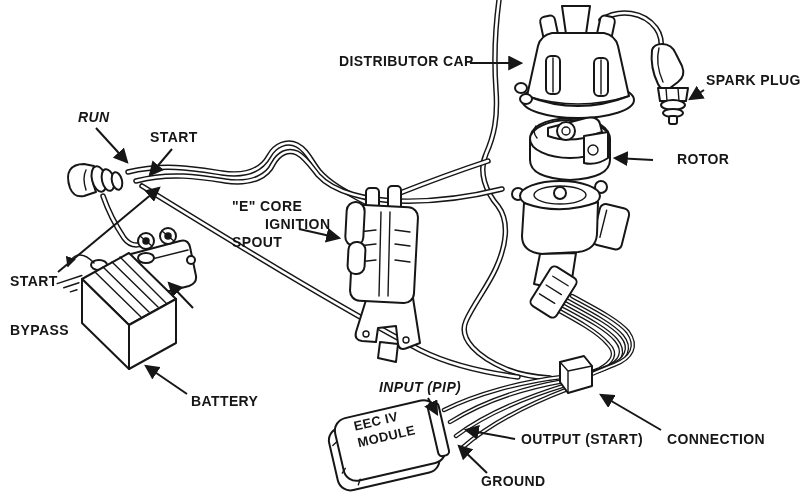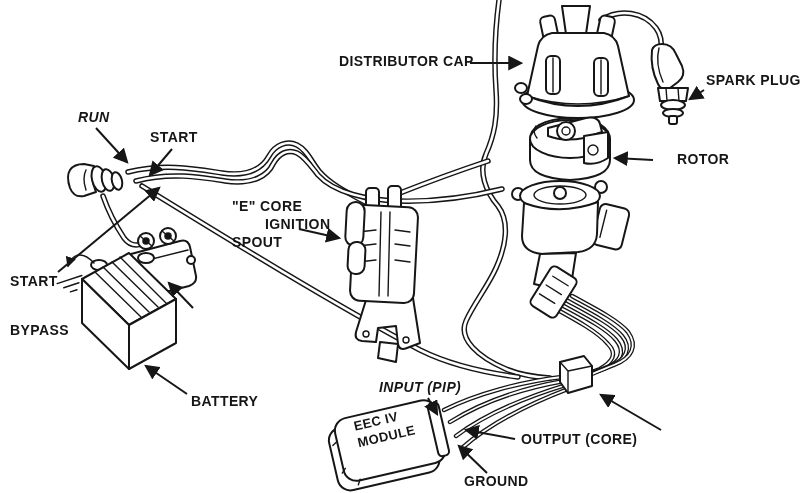--- a/index.html
+++ b/index.html
@@ -270,21 +270,22 @@
 <div class="lbl" style="left:10px;top:272px;">START</div>
 <div class="lbl" style="left:10px;top:290px;margin-top:31px;">BYPASS</div>
 <div class="lbl" style="left:147px;top:392px;padding-left:44px;">BATTERY</div>
 <div class="lbl" style="left:232px;top:197px;">"E" CORE</div>
 <div class="lbl" style="left:232px;top:215px;padding-left:33px;">IGNITION</div>
 <div class="lbl" style="left:232px;top:233px;">SPOUT</div>
 <div class="lbl" style="left:339px;top:52px;">DISTRIBUTOR CAP</div>
 <div class="lbl" style="left:706px;top:71px;">SPARK PLUG</div>
 <div class="lbl" style="left:657px;top:150px;margin-left:20px;">ROTOR</div>
 <div class="lbl" style="left:379px;top:378px;font-style:italic;">INPUT (PIP)</div>
-<div class="lbl" style="left:521px;top:430px;">OUTPUT (CORE)</div>
-<div class="lbl" style="left:464px;top:472px;">GROUND</div>
+<div class="lbl" style="left:521px;top:430px;">OUTPUT (START)</div>
+<div class="lbl" style="left:481px;top:472px;">GROUND</div>
+<div class="lbl" style="left:667px;top:430px;">CONNECTION</div>
 
 <div class="eec-text">
   <div>EEC IV</div>
   <div>MODULE</div>
 </div>
 
 </div>
 
 </body></html>

